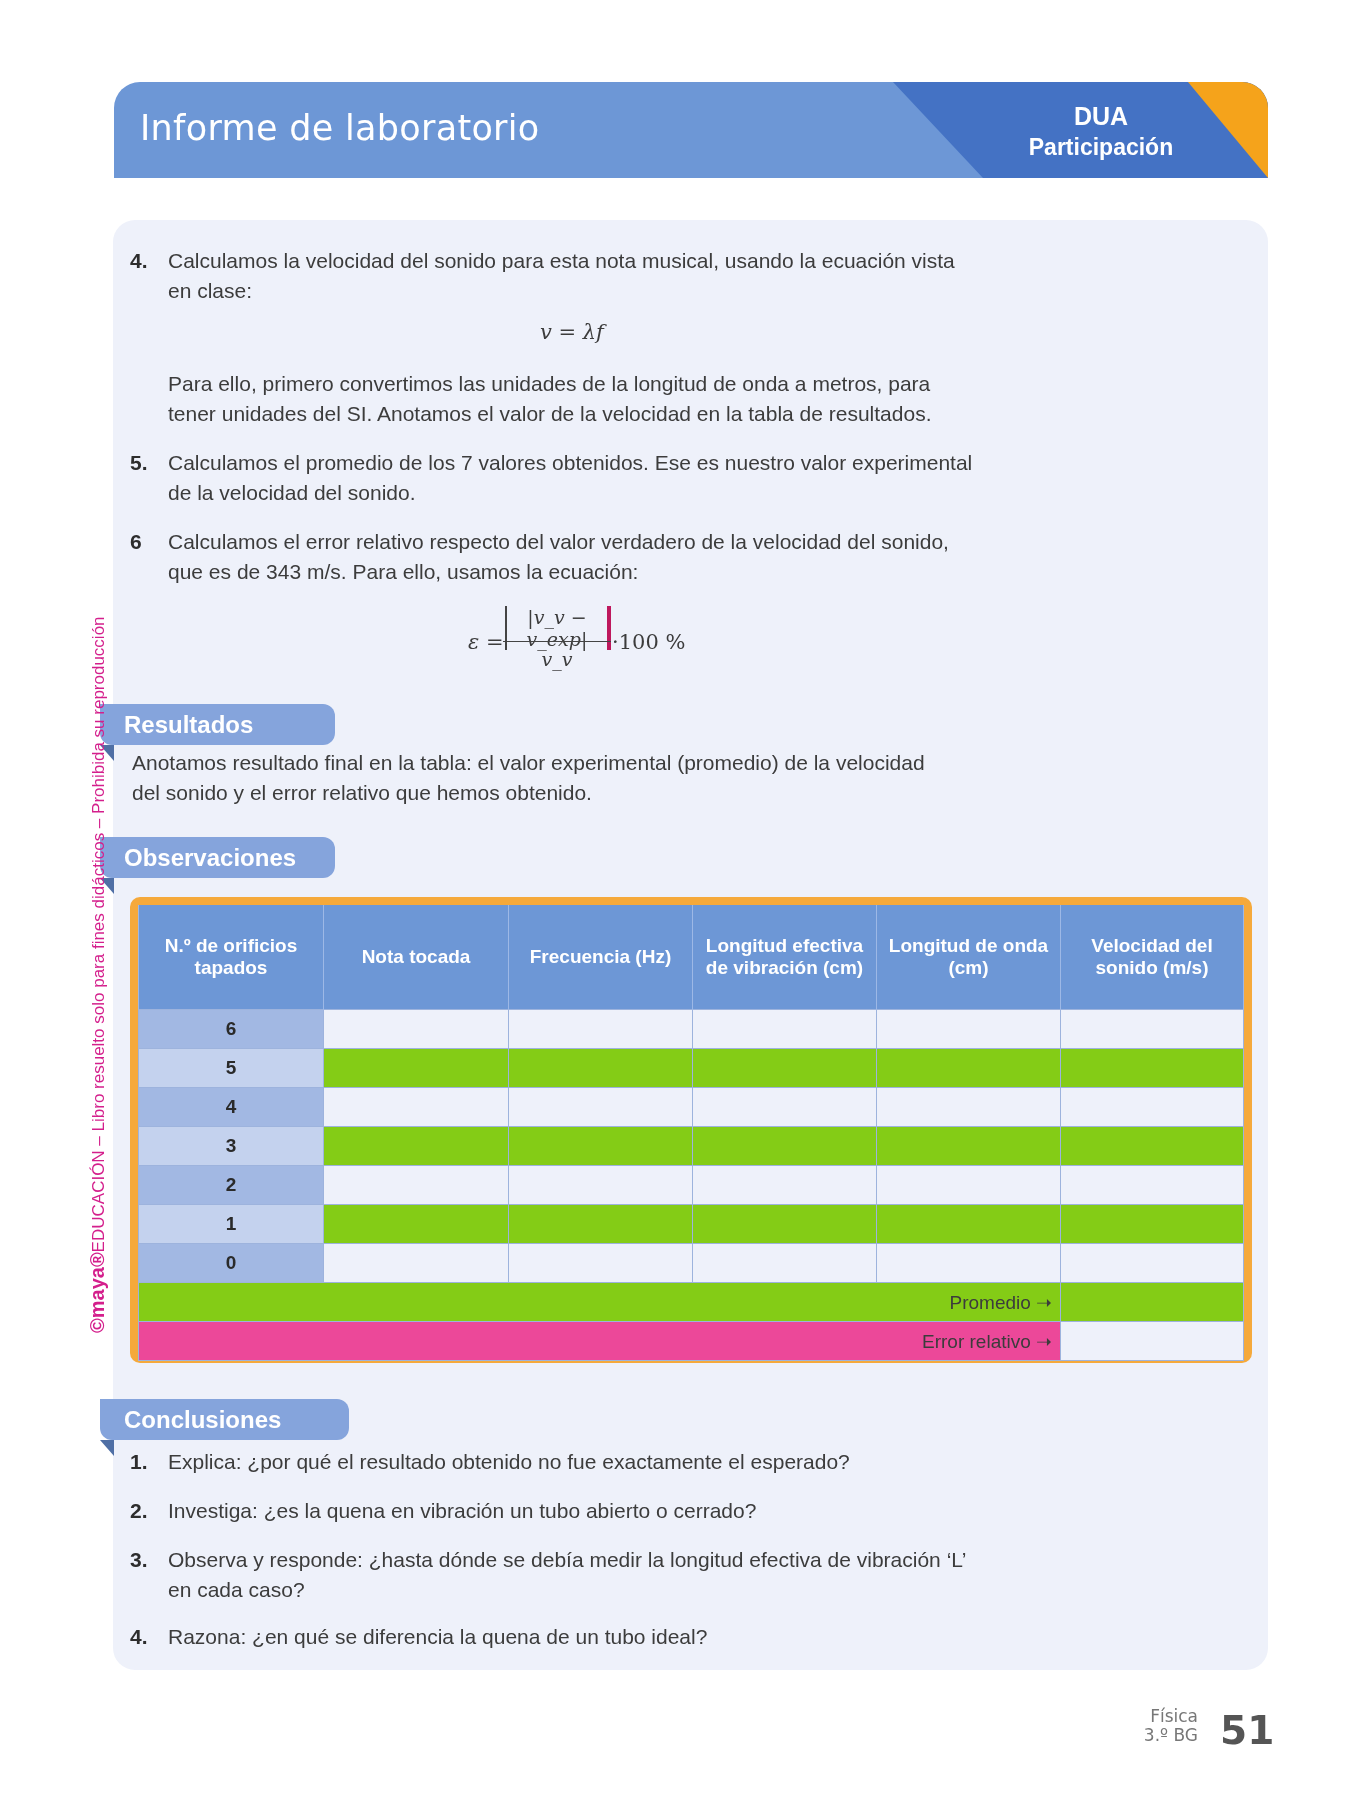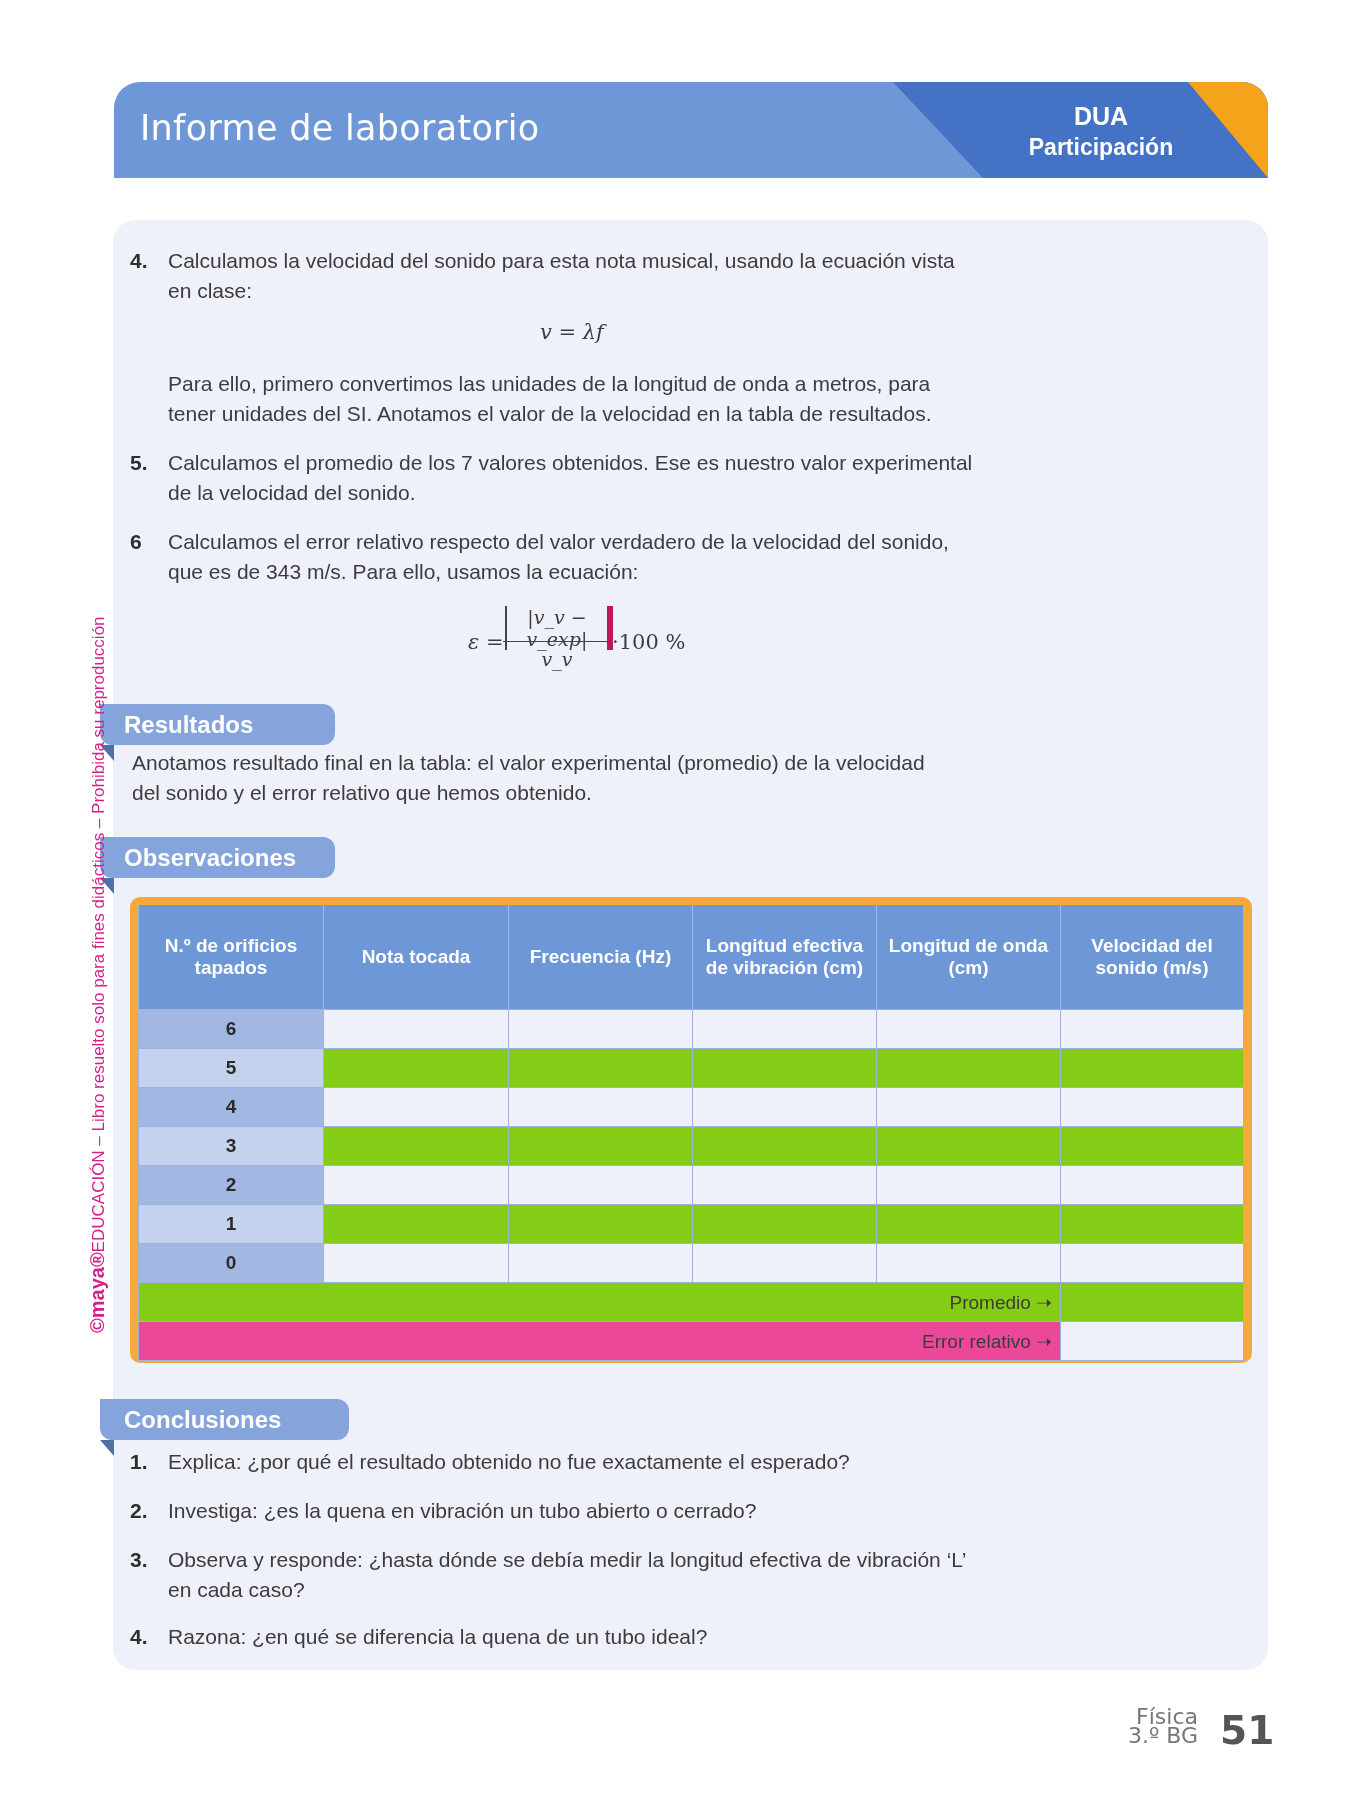--- a/index.html
+++ b/index.html
@@ -30,21 +30,21 @@
   table.obs td.idx{text-align:center;font-weight:bold;font-size:19px;color:#2a2a2a;}
   table.obs tr.odd td{background:#eef1fa;}
   table.obs tr.even td{background:#84cc16;}
   table.obs tr.odd td.idx{background:#a2b8e3;}
   table.obs tr.even td.idx{background:#c4d2ee;}
   table.obs td.lab{text-align:right;padding-right:8px;font-size:19px;color:#3c3c3c;}
   
   .wm{left:86px;top:1333px;transform-origin:0 0;transform:rotate(-90deg);white-space:nowrap;color:#d41f8c;font-size:17px;font-family:"Liberation Sans",sans-serif;}
   .wm b{font-size:20px;}
   
-  .ftr-sub{left:1110px;top:1707px;text-align:right;width:88px;font-size:22px;line-height:19px;color:#777;font-family:"DejaVu Sans",sans-serif;}
+  .ftr-sub{left:1110px;top:1707px;text-align:right;width:88px;font-size:17px;line-height:19px;color:#777;font-family:"DejaVu Sans",sans-serif;}
   .ftr-pg{left:1220px;top:1708px;font-size:39px;font-weight:bold;color:#555;font-family:"DejaVu Sans",sans-serif;}
 </style>
 </head>
 <body>
 
 <div class="abs header">
   <div class="dark"></div>
   <div class="orange"></div>
   <div class="title">Informe de laboratorio</div>
   <div class="dua">DUA</div>
@@ -64,21 +64,21 @@
 <div class="item" style="top:448px;">
   <span class="num">5.</span>
   <span class="txt">Calculamos el promedio de los 7 valores obtenidos. Ese es nuestro valor experimental de la velocidad del sonido.</span>
 </div>
 <div class="item" style="top:527px;">
   <span class="num">6</span>
   <span class="txt">Calculamos el error relativo respecto del valor verdadero de la velocidad del sonido, que es de 343 m/s. Para ello, usamos la ecuación:</span>
 </div>
 
 <div class="formula" style="left:468px;top:630px;">ε =</div>
-<div class="formula" style="left:505px;top:606px;width:100px;text-align:center;border-left:2px solid #444;border-right:6px solid #be185d;font-size:19px;">|v_v − v_exp|</div>
+<div class="formula" style="left:505px;top:606px;width:100px;text-align:center;border-left:2px solid #444;border-right:4px solid #be185d;font-size:19px;">|v_v − v_exp|</div>
 <div class="abs" style="left:503px;top:641px;width:108px;height:1px;background:#444;"></div>
 <div class="formula" style="left:503px;top:648px;width:108px;text-align:center;font-size:19px;">v_v</div>
 <div class="formula" style="left:612px;top:630px;font-style:normal;">·100 %</div>
 
 <div class="tab" style="top:678px;margin-top:26px;">
   <span>Resultados</span>
   <div class="fold"></div>
 </div>
 <div class="item" style="left:130px;top:748px;">
   <span class="txt" style="left:2px;">Anotamos resultado final en la tabla: el valor experimental (promedio) de la velocidad del sonido y el error relativo que hemos obtenido.</span>

